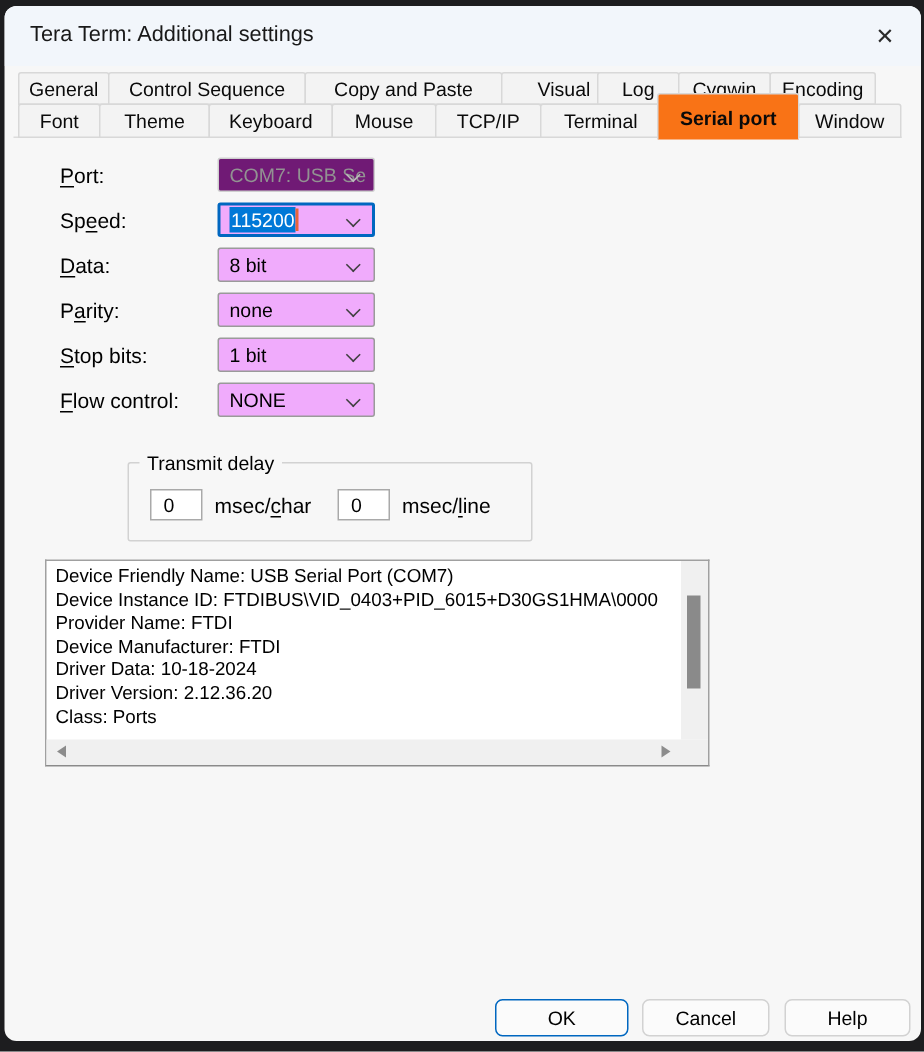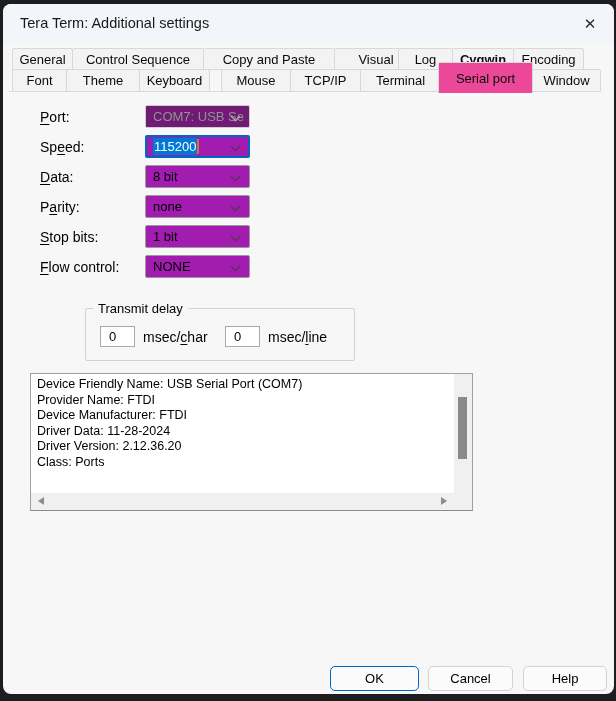--- a/index.html
+++ b/index.html
@@ -30,34 +30,34 @@
   
   .tab {
     position: absolute; height: 22px;
     background: #f3f3f3; border: 1px solid #d8d8d8;
     display: flex; align-items: center; justify-content: center;
     font-size: 13px; color: #0a0a0a; white-space: nowrap;
     border-radius: 2px 2px 0 0; z-index: 2;
   }
   .tab.row2 { height: 23px; }
   .tab.active {
-    background: #ec4899; border-bottom: none; z-index: 4;
+    background: #f97316; border-bottom: none; z-index: 4; font-weight: bold;
   }
   .page-line {
     position: absolute; left: 6px; width: 592px; top: 87px; height: 1px;
     background: #dcdcdc; z-index: 1;
   }
   
   .flabel {
     position: absolute; font-size: 14px; color: #000; white-space: nowrap;
   }
   .flabel .mn { text-decoration: underline; text-underline-offset: 2px; text-decoration-thickness: 1px; }
   .combo {
     position: absolute; left: 142px; width: 105px; height: 23px;
-    background: #a21caf; border: 1px solid #9a9a9a; border-radius: 2px;
+    background: #f0abfc; border: 1px solid #9a9a9a; border-radius: 2px;
     display: flex; align-items: center; padding-left: 7px;
     font-size: 13px; color: #000;
   }
   .combo .chev {
     position: absolute; right: 10px; top: 7px; width: 7px; height: 7px;
     border-right: 1.4px solid #3f3f3f; border-bottom: 1.4px solid #3f3f3f;
     transform: rotate(45deg);
   }
   .combo.disabled { background: #701a75; border-color: #cfcfcf; color: #929292; }
   .combo.disabled .chev { border-color: #bdbdbd; }
@@ -134,34 +134,34 @@
     </div>
   <div class="tab" style="left:200px; top:44px; width:132px;">
       <span>Copy and Paste</span>
     </div>
   <div class="tab" style="left:331px; top:44px; width:84px;text-align:right;">
       <span>Visual</span>
     </div>
   <div class="tab" style="left:395px; top:44px; width:55px;">
       <span>Log</span>
     </div>
-  <div class="tab" style="left:449px; top:44px; width:62px;font-weight:bold;">
+  <div class="tab" style="left:449px; top:44px; width:62px;">
       <span>Cygwin</span>
     </div>
   <div class="tab" style="left:510px; top:44px; width:71px;">
       <span>Encoding</span>
     </div>
 
   <div class="tab row2" style="left:9px;   top:65px; width:55px;">
       <span>Font</span>
     </div>
   <div class="tab row2" style="left:63px;  top:65px; width:74px;">
       <span>Theme</span>
     </div>
-  <div class="tab row2" style="left:136px; top:65px; width:71px;">
+  <div class="tab row2" style="left:136px; top:65px; width:83px;">
       <span>Keyboard</span>
     </div>
   <div class="tab row2" style="left:218px; top:65px; width:70px;">
       <span>Mouse</span>
     </div>
   <div class="tab row2" style="left:287px; top:65px; width:71px;">
       <span>TCP/IP</span>
     </div>
   <div class="tab row2" style="left:357px; top:65px; width:81px;">
       <span>Terminal</span>
@@ -219,23 +219,24 @@
   <div class="flabel" style="left:140px; top:325px;"><span>msec/</span><span class="mn">c</span><span>har</span></div>
   <div class="numbox" style="left:222px; top:322px;">
       <span>0</span>
     </div>
   <div class="flabel" style="left:265px; top:325px;"><span>msec/</span><span class="mn">l</span><span>ine</span></div>
 
   <div class="devbox">
     <div class="dev-row1">
       <div class="dev-text">
         <div>Device Friendly Name: USB Serial Port (COM7)</div>
+        <div>Device Instance ID: FTDIBUS\VID_0403+PID_6015+D30GS1HMA\0000</div>
         <div>Provider Name: FTDI</div>
         <div>Device Manufacturer: FTDI</div>
-        <div>Driver Data: 11-28-2024</div>
+        <div>Driver Data: 10-18-2024</div>
         <div>Driver Version: 2.12.36.20</div>
         <div>Class: Ports</div>
       </div>
       <div class="vscroll">
         <div class="vthumb"></div>
       </div>
     </div>
     <div class="dev-row2">
       <div class="hscroll">
         <div class="arr-left"></div>

